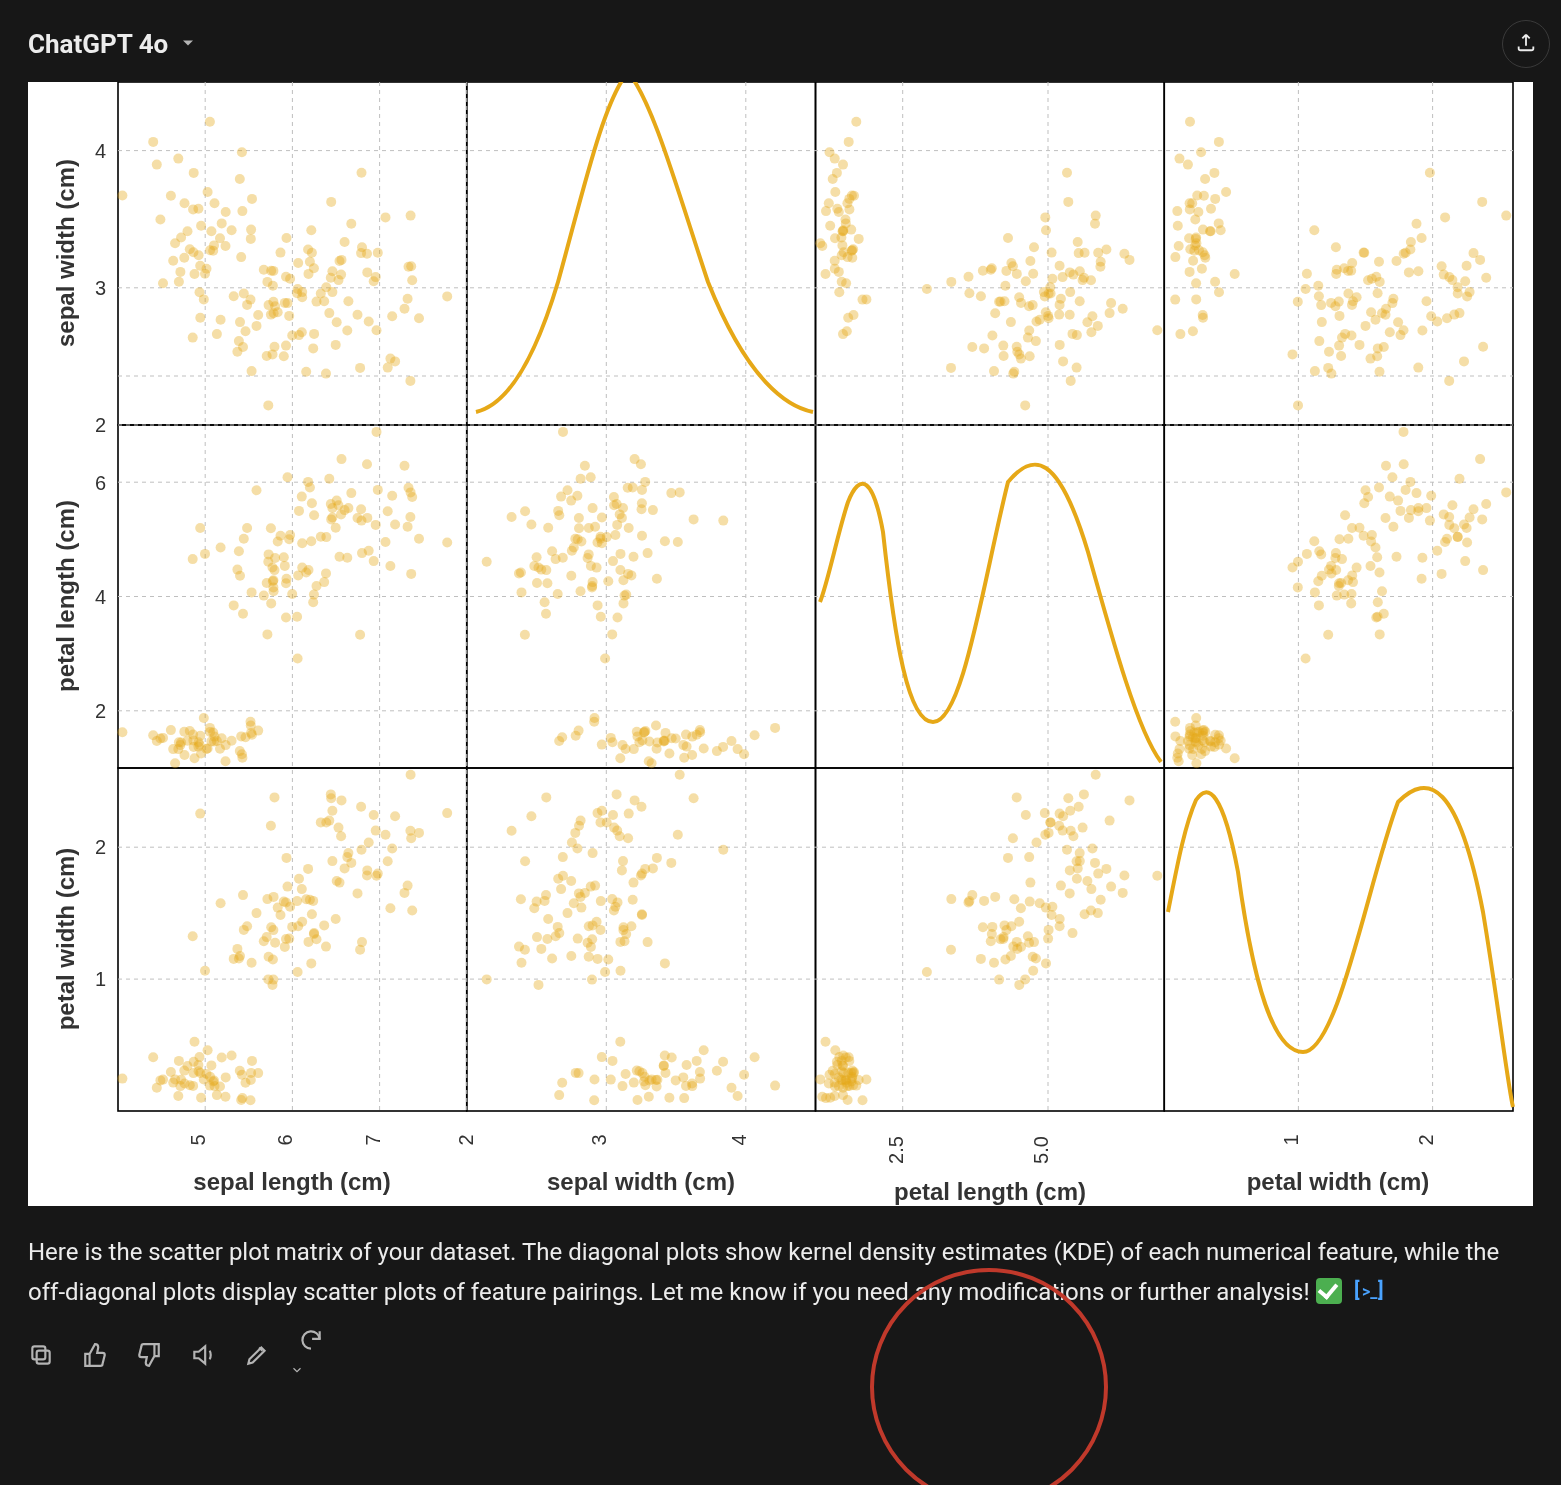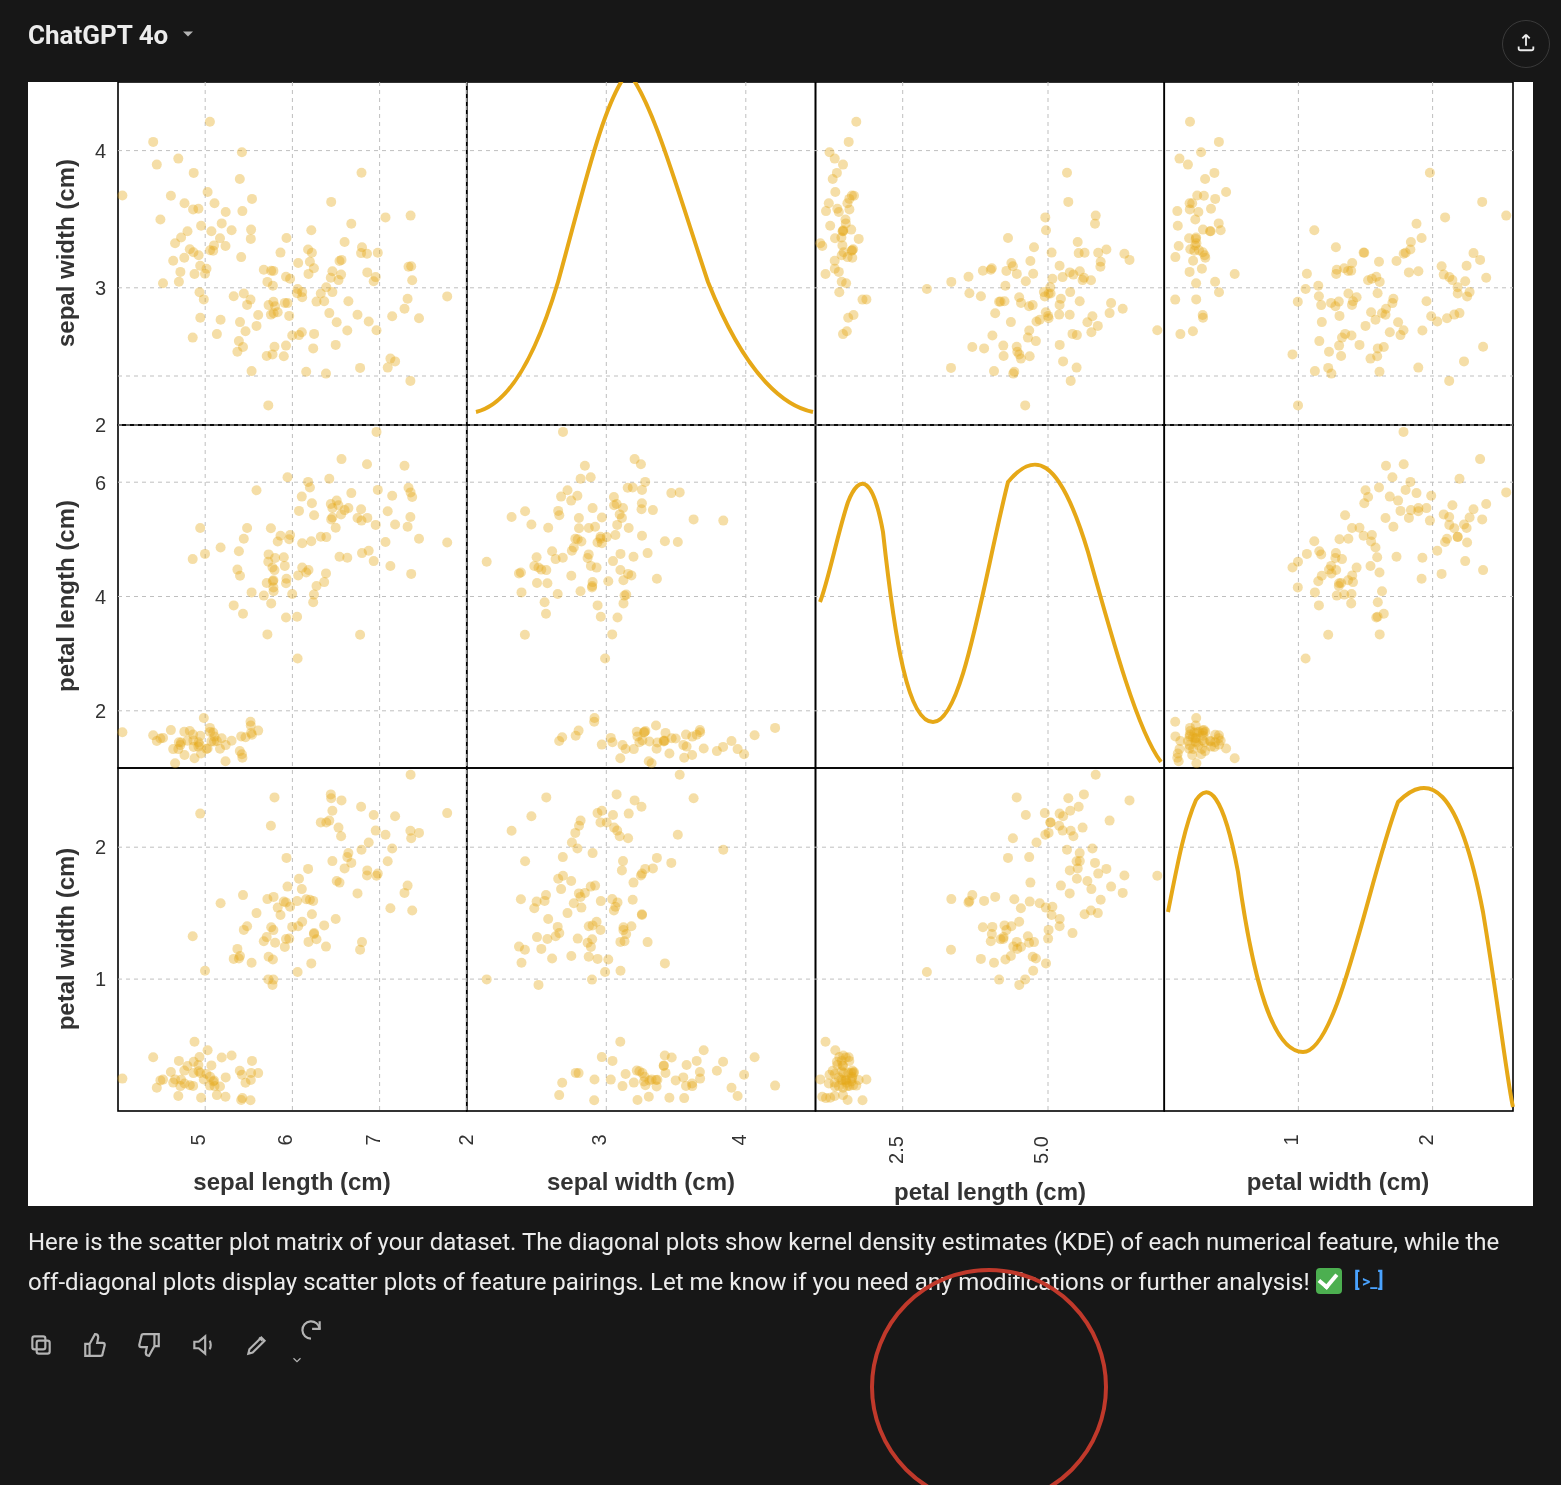--- a/index.html
+++ b/index.html
@@ -1,31 +1,31 @@
 <!DOCTYPE html>
 <html><head>
 <meta charset="utf-8">
 <style>
   html,body{margin:0;padding:0;background:#171717;color:#ececec;font-family:-apple-system,BlinkMacSystemFont,"Segoe UI",Roboto,Helvetica,Arial,sans-serif;width:1561px;height:1485px;overflow:hidden}
-  .topbar{display:flex;align-items:flex-start;justify-content:space-between;padding:20px 11px 14px 28px}
+  .topbar{display:flex;align-items:center;justify-content:space-between;padding:20px 11px 14px 28px}
   .model-switch{display:flex;align-items:center;gap:10px;font-size:26px;font-weight:700;color:#ececec;cursor:pointer}
   .model-switch svg{width:20px;height:20px;fill:#b4b4b4}
   .share-btn{width:46px;height:46px;border-radius:50%;border:1px solid #3a3a3a;display:flex;align-items:center;justify-content:center;cursor:pointer}
   .share-btn svg{width:22px;height:22px;stroke:#ececec;fill:none;stroke-width:2}
   .content{padding:0 28px}
   .plot-frame{background:#fff;width:100%;height:1124px;position:relative;overflow:hidden}
   .plot-frame svg{position:absolute;inset:0}
   .axis-label{font:600 24px sans-serif;fill:#333}
   .tick-label{font:500 20px sans-serif;fill:#333}
   .tick-label-x{font:500 20px sans-serif;fill:#333;text-anchor:middle}
   .gridline{stroke:#bfbfbf;stroke-dasharray:4 4;stroke-width:1}
   .cell-border{stroke:#000;stroke-width:1.6;fill:none}
   .kde{stroke:#e6a817;stroke-width:4;fill:none}
   .dot{fill:#e6a817;fill-opacity:.38}
-  .msg{font-size:24px;line-height:1.68;margin-top:16px;color:#ececec}
+  .msg{font-size:24px;line-height:1.68;margin-top:26px;color:#ececec}
   .emoji-check{display:inline-block;width:26px;height:26px;background:#4caf50;border-radius:4px;vertical-align:-4px;position:relative}
   .emoji-check::after{content:"";position:absolute;left:6px;top:2px;width:8px;height:14px;border:solid #fff;border-width:0 4px 4px 0;transform:rotate(40deg)}
   .code-chip{display:inline-flex;align-items:center;gap:2px;vertical-align:-3px;margin-left:6px;cursor:pointer}
   .code-chip svg{width:30px;height:24px}
   .annot-circle{position:absolute;width:230px;height:230px;border:4px solid #c0392b;border-radius:50%;pointer-events:none}
   .actions{display:flex;gap:28px;margin-top:28px;align-items:center}
   .act{width:26px;height:26px;cursor:pointer;display:flex;align-items:center;justify-content:center}
   .act svg{width:26px;height:26px;stroke:#b4b4b4;fill:none;stroke-width:2}
 </style>
 </head>

